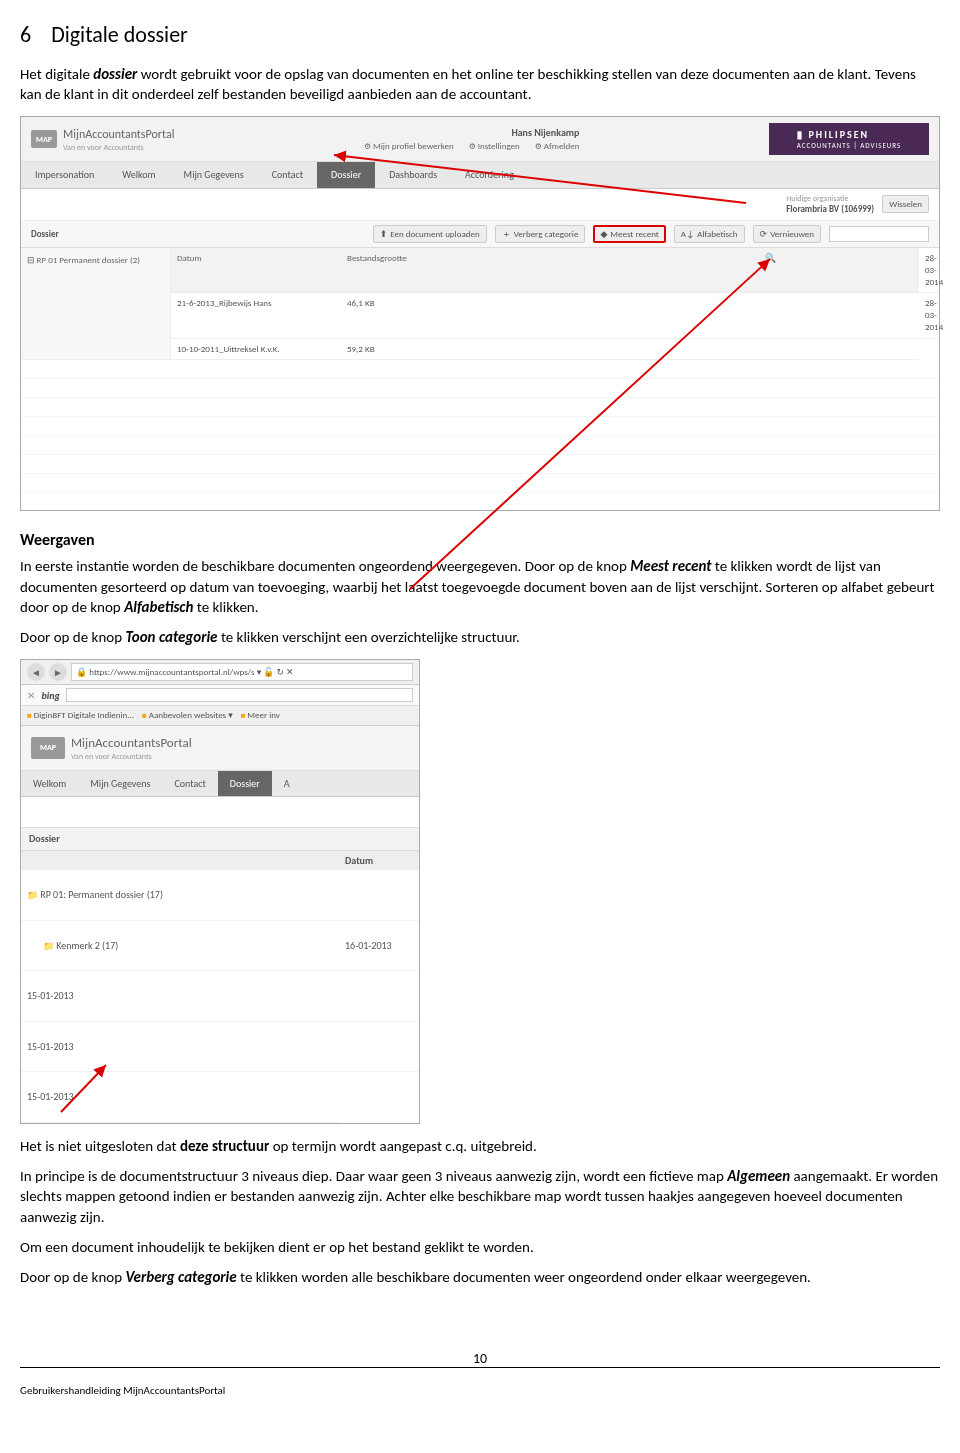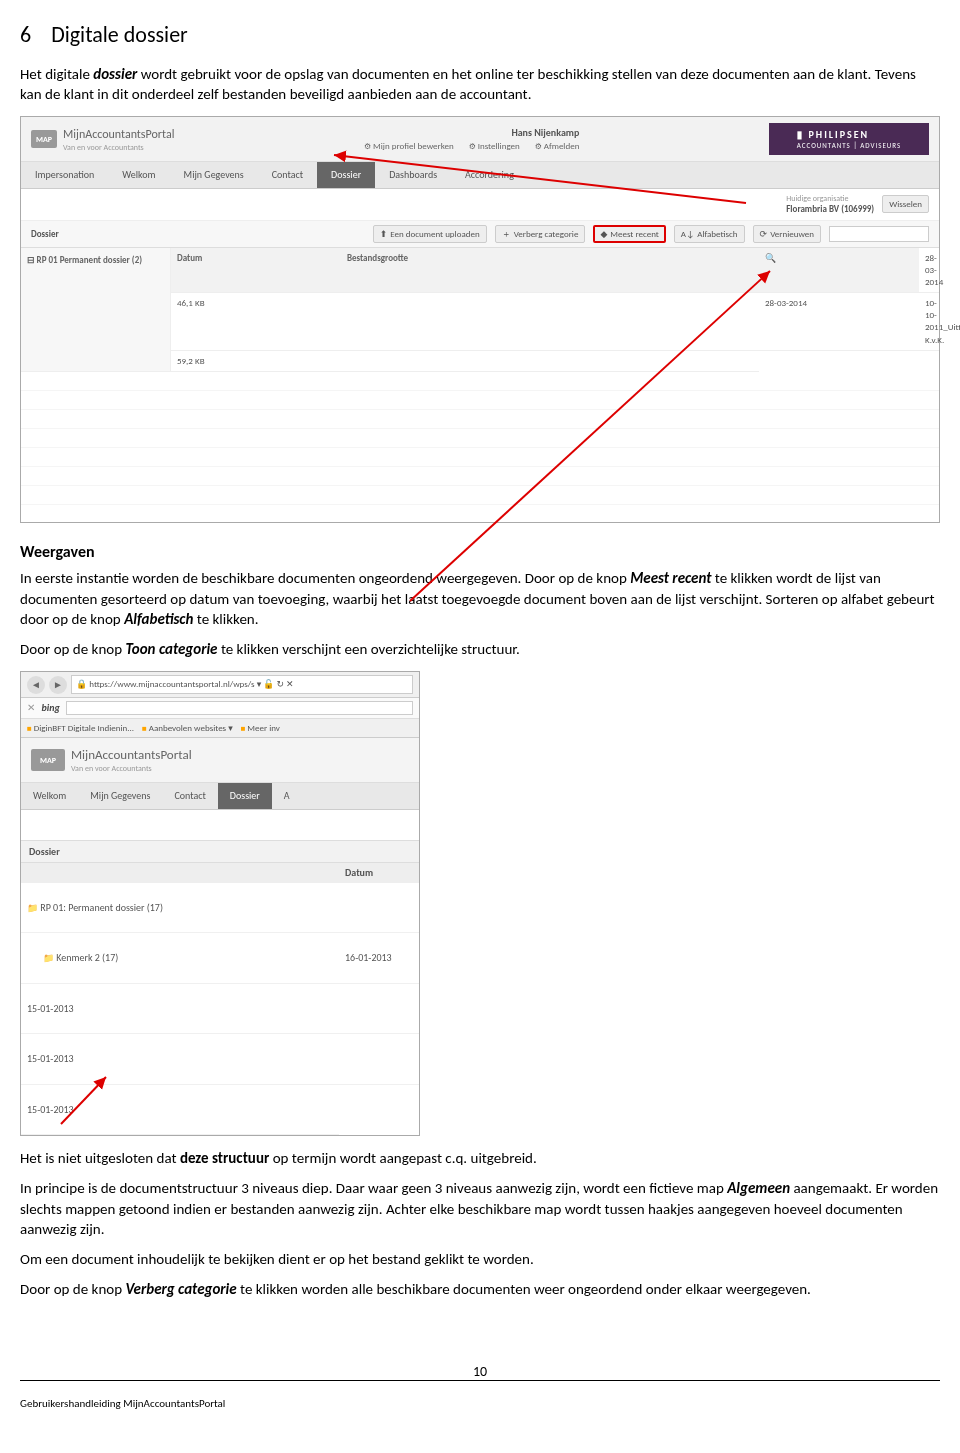--- a/index.html
+++ b/index.html
@@ -98,21 +98,21 @@
     width: 100px; height: 16px; border: 1px solid #ccc; background: #fff;
   }
   .shot1 .grid {
     display: grid;
     grid-template-columns: 150px 170px 1fr 160px 20px;
     font-size: 9px;
   }
   .shot1 .grid .th, .shot1 .grid .td {
     padding: 4px 6px; border-bottom: 1px solid #eee;
   }
-  .shot1 .grid .th { background: #f2f2f2; font-weight: bold; color: #666; }
+  .shot1 .grid .th { background: #f2f2f2; font-weight: normal; color: #666; }
   .shot1 .grid .side {
     grid-row: span 999;
     background: #f7f7f7; border-right: 1px solid #eee; padding: 6px;
   }
   .shot1 .blankrows { height: 150px; background: repeating-linear-gradient(#fff 0 18px, #f5f5f5 18px 19px); grid-column: 1 / -1; }
   .shot1 .arrow1 {
     position: absolute;
     left: 305px; top: 32px;
     width: 430px; height: 56px;
     pointer-events: none;
@@ -291,20 +291,21 @@
 
   <div class="grid">
     <div class="th side">
       <span class="exp">⊟ </span><span>RP 01 Permanent dossier (2)</span>
     </div>
     <div class="th">Datum</div>
     <div class="th">Bestandsgrootte</div>
     <div class="th">🔍</div>
 
     <div class="td">28-03-2014</div>
+    <div class="td">21-6-2013_Rijbewijs Hans</div>
     <div class="td">46,1 KB</div>
     <div class="td"></div>
 
     <div class="td">28-03-2014</div>
     <div class="td">10-10-2011_Uittreksel K.v.K.</div>
     <div class="td">59,2 KB</div>
     <div class="td"></div>
 
     <div class="blankrows"></div>
   </div>

